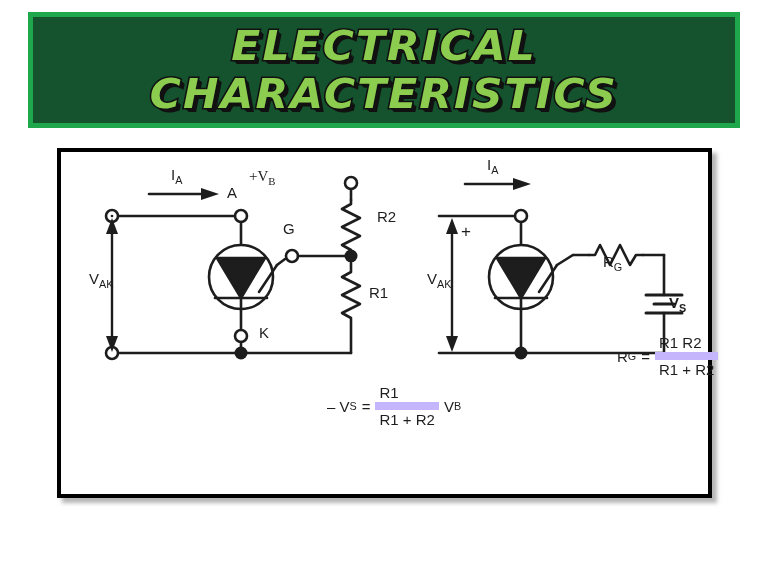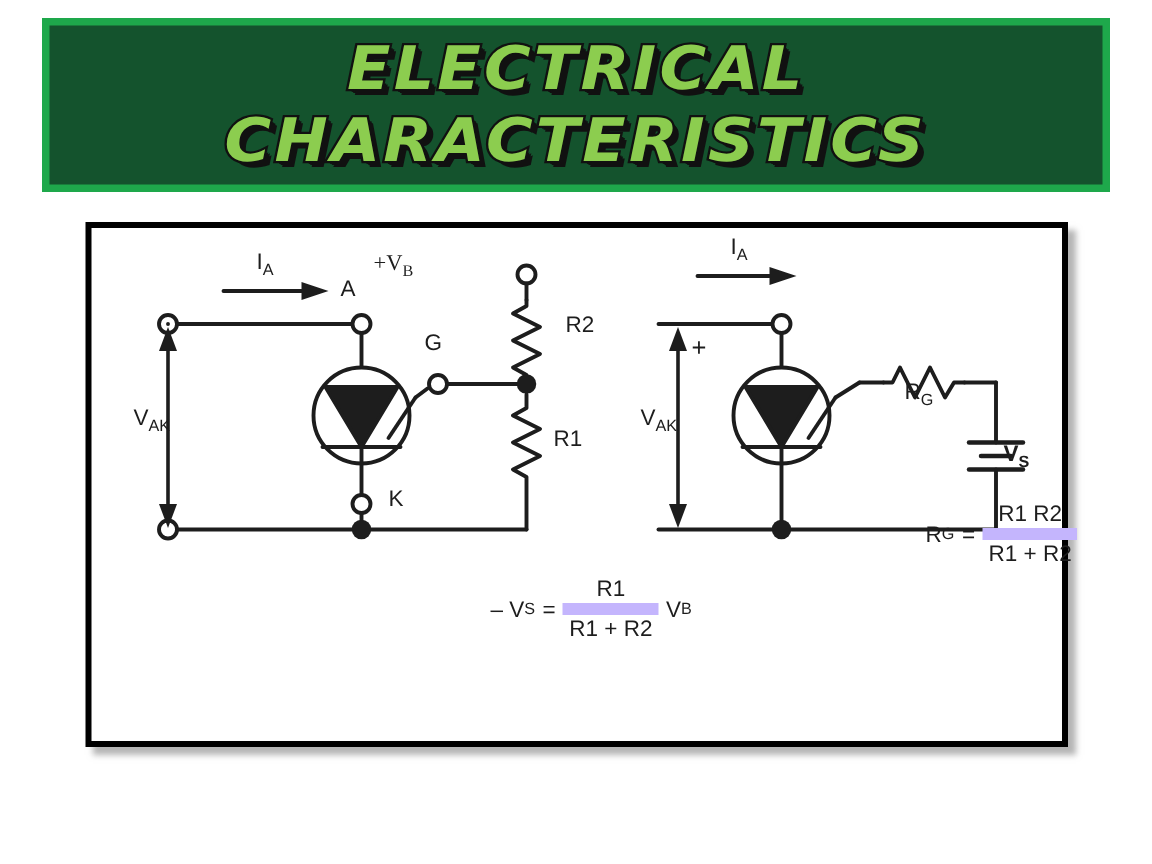--- a/index.html
+++ b/index.html
@@ -97,21 +97,21 @@
     font-family: "Liberation Sans", sans-serif;
     color: #1d1d1d;
     font-size: 15px;
     display: flex;
     align-items: center;
     white-space: nowrap;
   }
   .frac {
     display: inline-flex;
     flex-direction: column;
-    align-items: center;
+    align-items: flex-start;
     margin: 0 5px;
     vertical-align: middle;
   }
   .frac .num { padding: 0 4px 1px 4px; }
   .frac .den { padding: 1px 4px 0 4px; border-top: 8px solid #c4b5fd; }
   .sub { font-size: 0.72em; vertical-align: sub; }
   .lbl {
     position: absolute;
     font-family: "Liberation Sans", sans-serif;
     font-size: 15px;

